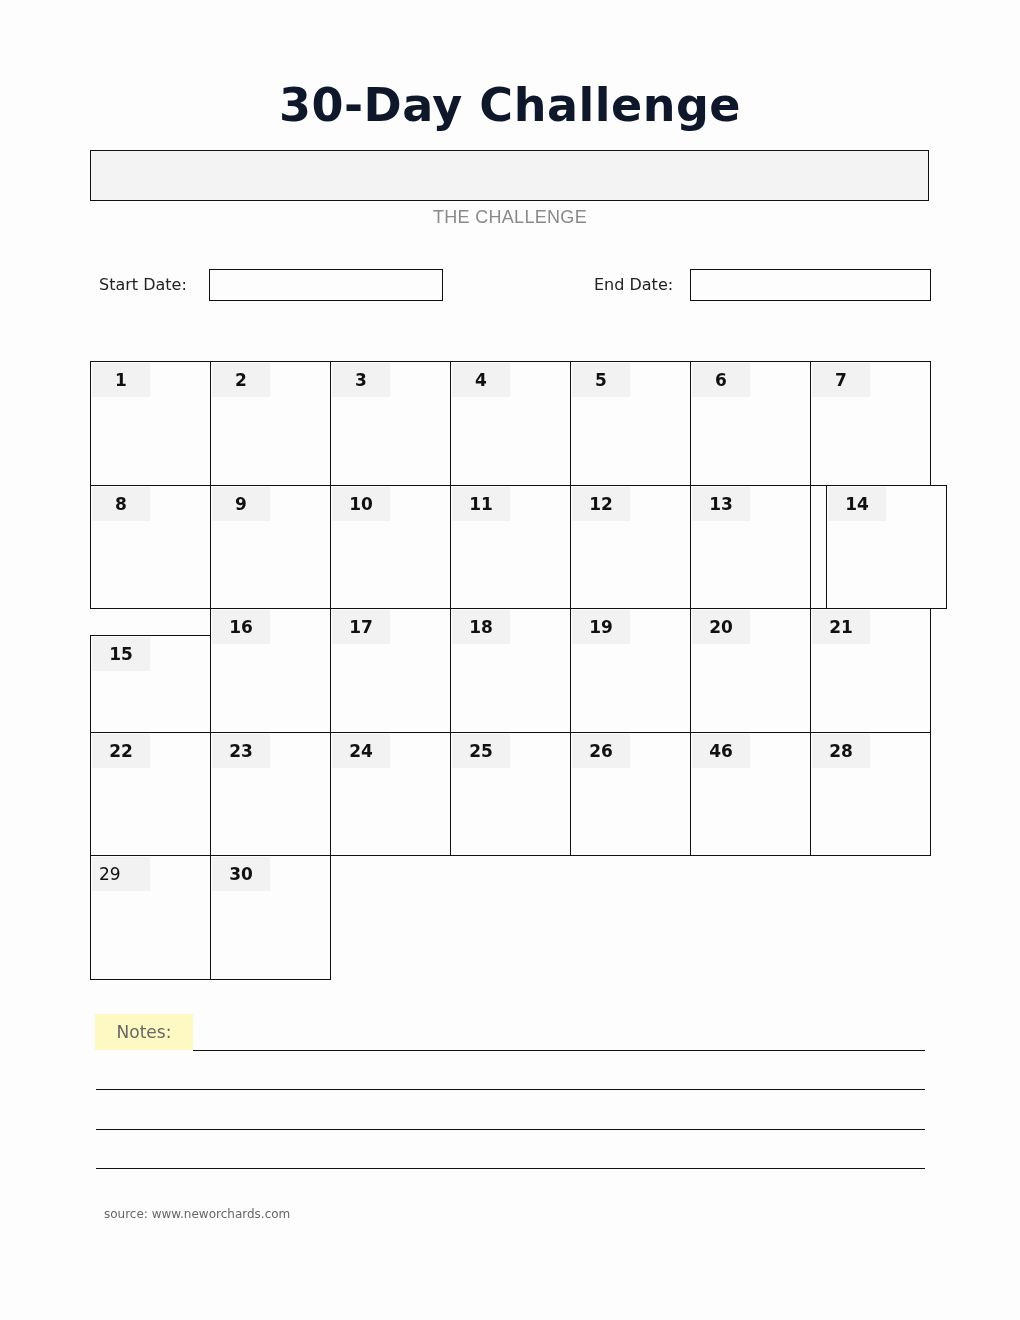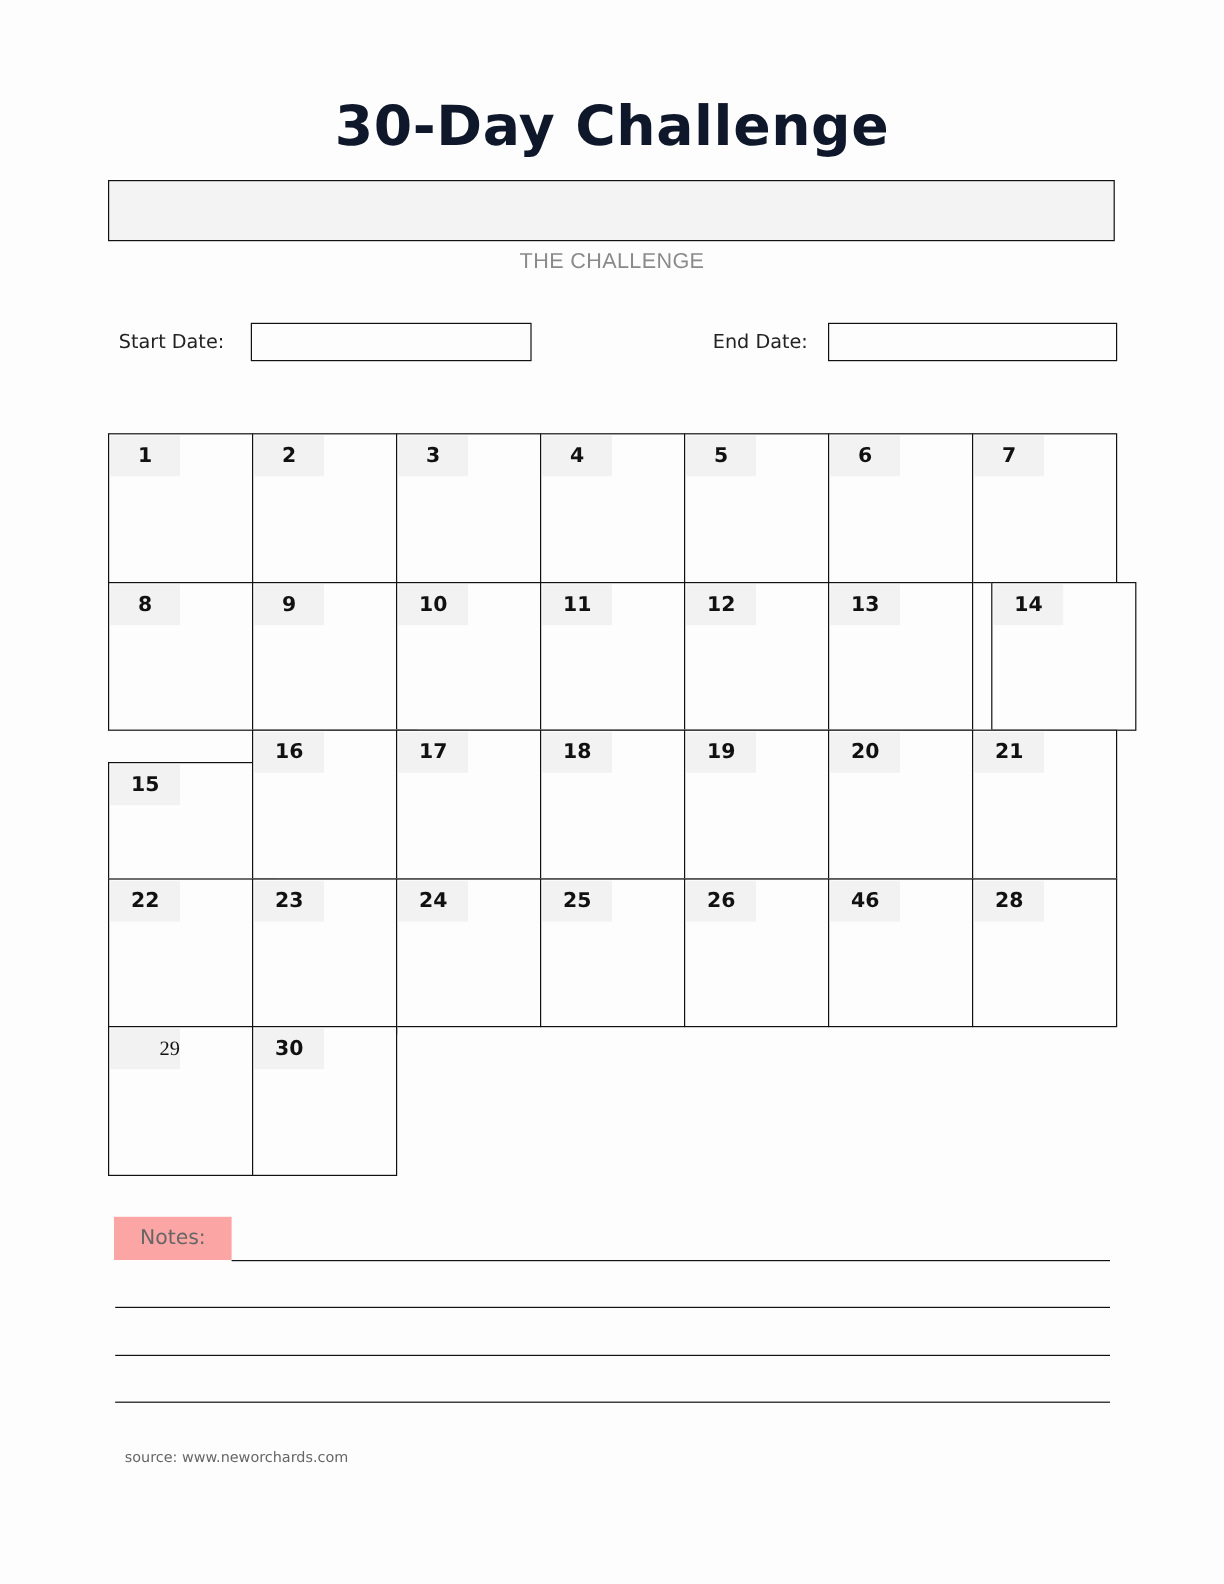--- a/index.html
+++ b/index.html
@@ -51,25 +51,25 @@
   }
   .daynum {
     position: absolute; left: 1px; top: 1px;
     width: 58px; height: 34px;
     background: #f2f2f2;
     font-family: "DejaVu Sans", sans-serif;
     font-weight: bold; font-size: 17px;
     line-height: 34px; text-align: center;
     color: #111;
   }
-  .daynum.plain { font-weight: normal; text-align: right; padding-left: 7px; box-sizing: border-box; font-family: Liberation Serif, serif; }
+  .daynum.plain { font-weight: normal; text-align: left; padding-left: 7px; box-sizing: border-box; }
   .notes-label {
     position: absolute; left: 95px; top: 1014px;
     width: 98px; height: 36px;
-    background: #fca5a5;
+    background: #fef9c3;
     font-family: "DejaVu Sans", sans-serif;
     font-size: 17px; color: #666;
     line-height: 36px; text-align: center;
   }
   .note-line {
     position: absolute; height: 0; border-top: 1.3px solid #111;
   }
   .source {
     position: absolute; left: 104px; top: 1207px;
     font-family: "DejaVu Sans", sans-serif;

